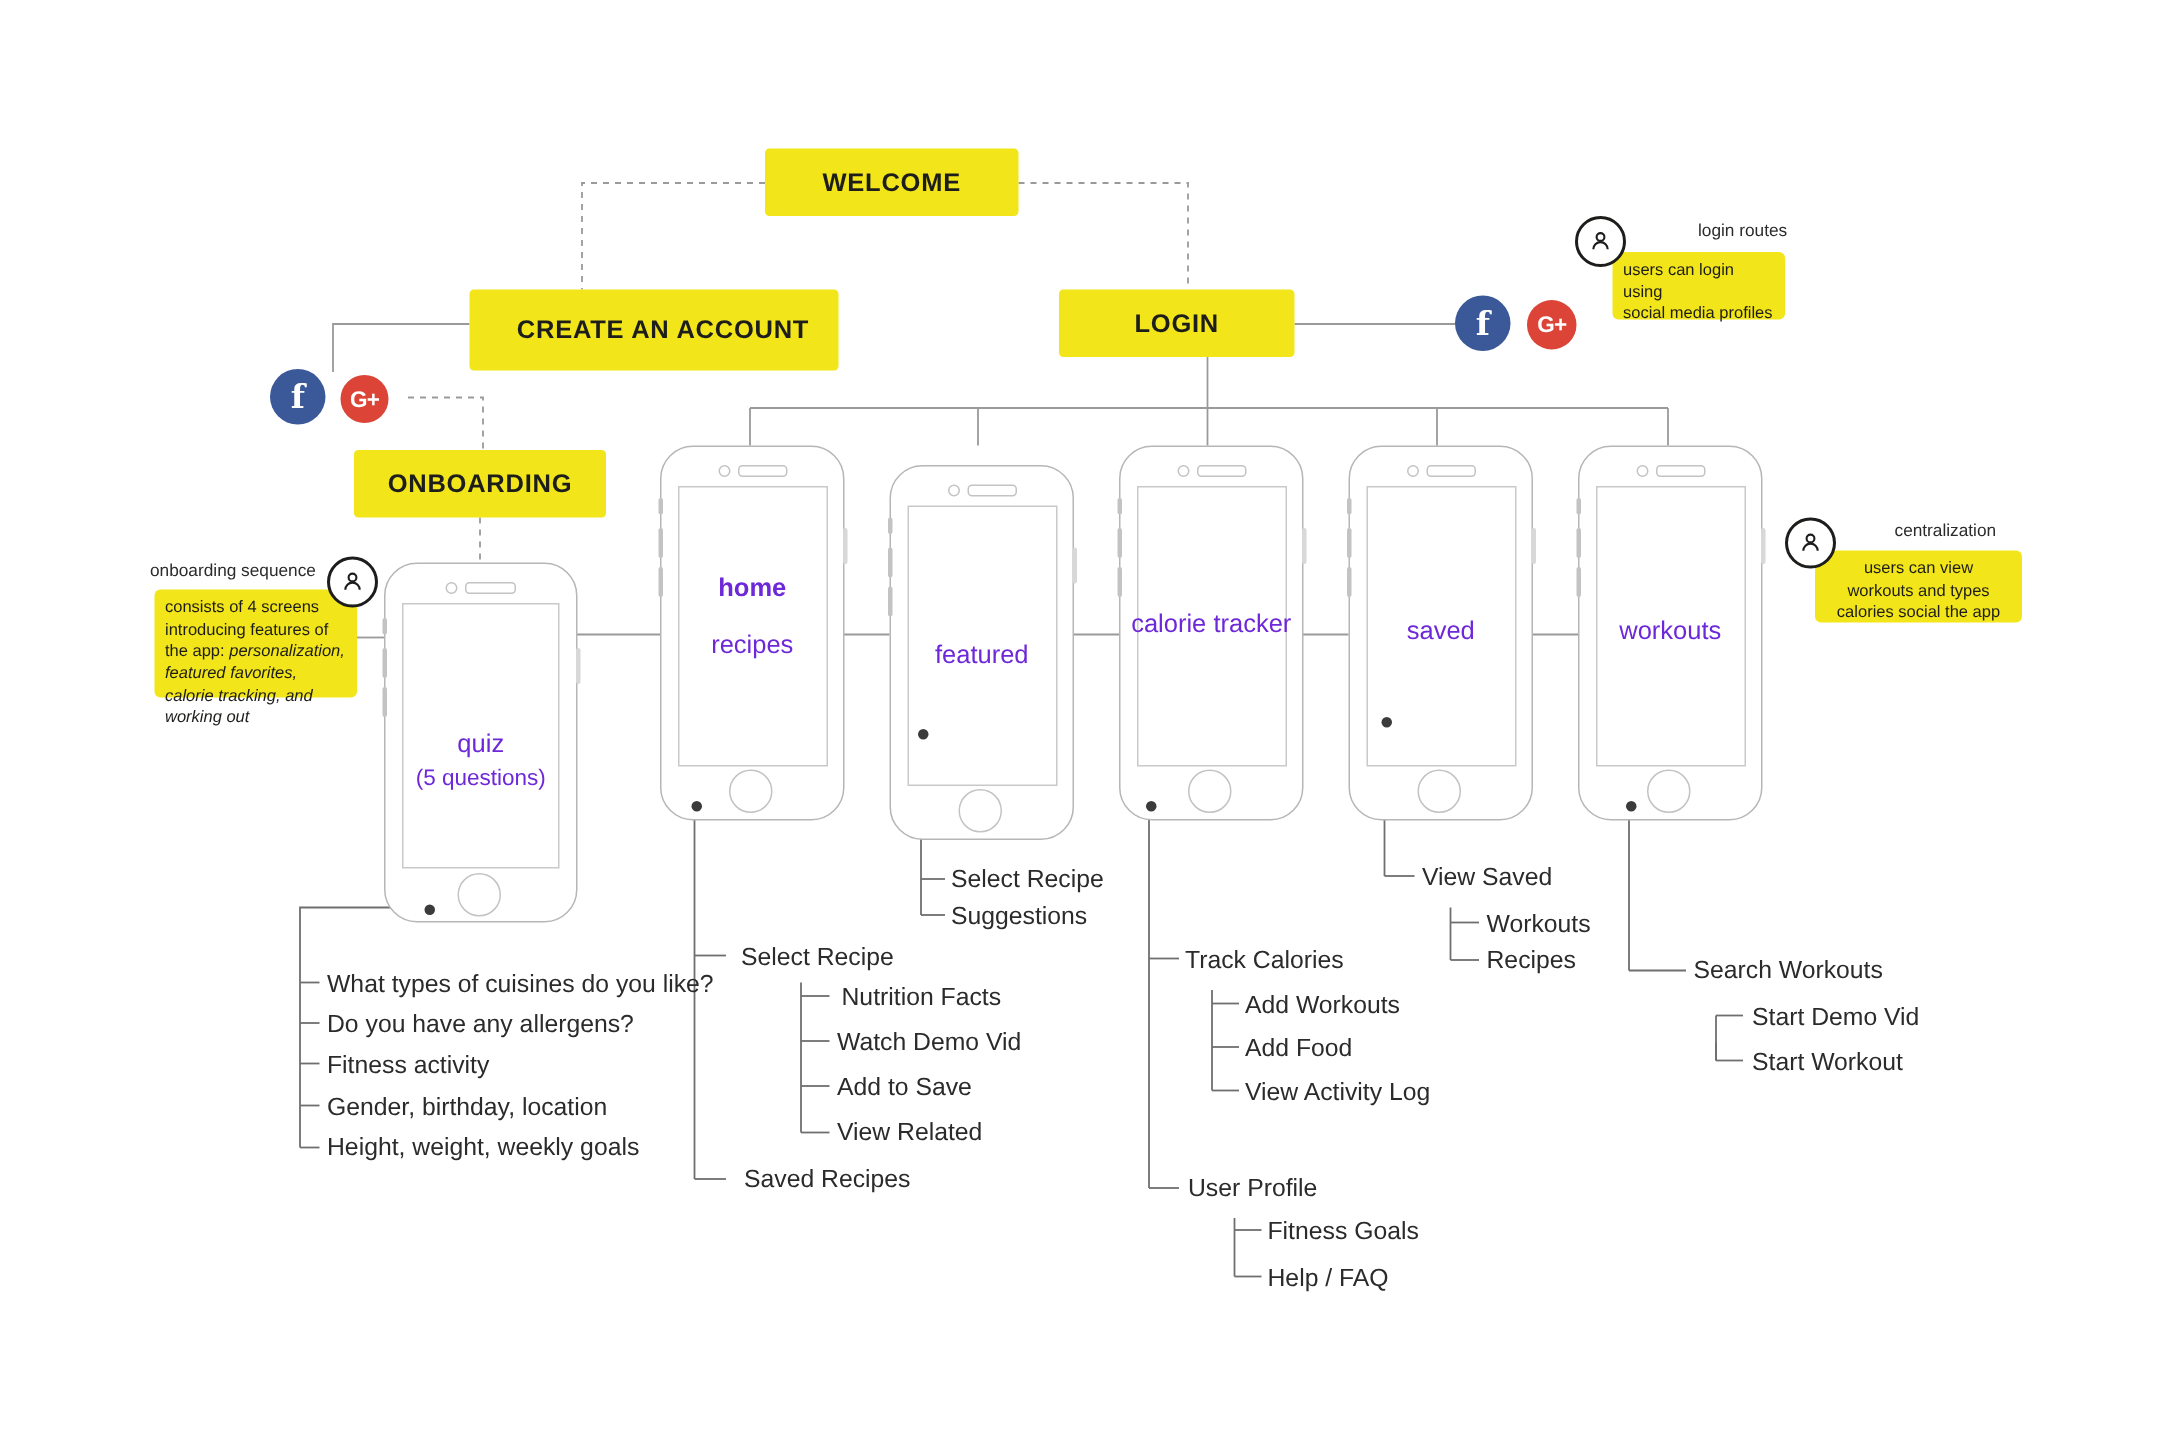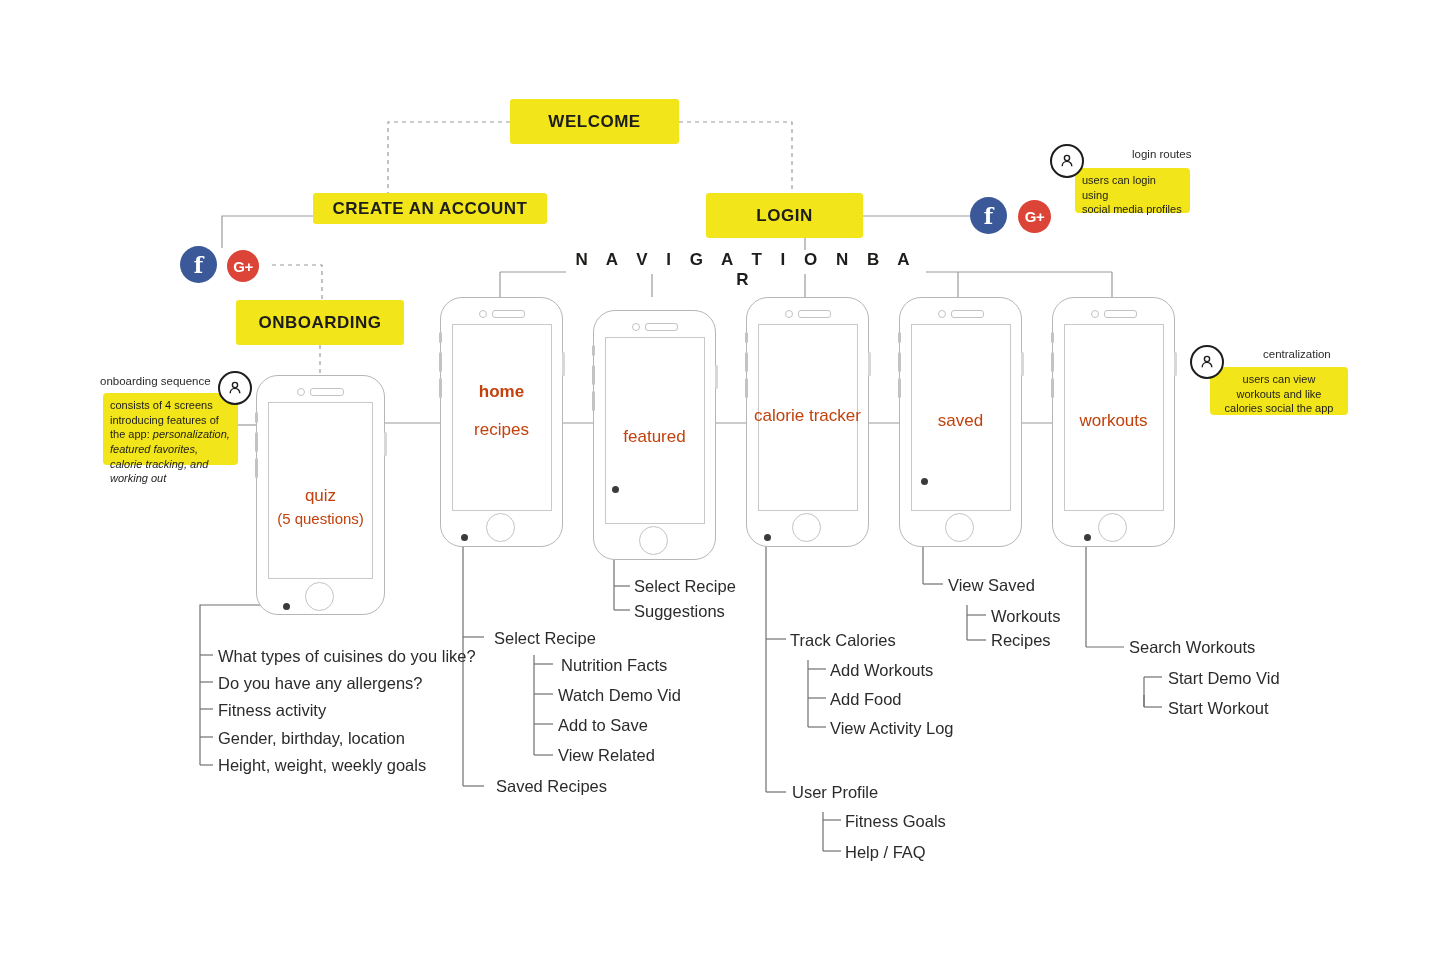--- a/index.html
+++ b/index.html
@@ -11,21 +11,21 @@
   #canvas{position:absolute;left:0;top:0;width:1440px;height:964px;}
   svg.lines{position:absolute;left:0;top:0;width:1440px;height:964px;pointer-events:none;}
 
   
   .stage{
     position:absolute;background:#F2E519;border-radius:3px;
     display:flex;align-items:center;justify-content:center;
     font-weight:bold;color:#1d1d1b;letter-spacing:.5px;
   }
   #stage-welcome{left:510px;top:99px;width:169px;height:45px;font-size:17px;}
-  #stage-create{left:313px;top:193px;width:234px;height:31px;font-size:17px;}
+  #stage-create{left:313px;top:193px;width:234px;height:54px;font-size:17px;padding-left:12px;}
   #stage-login{left:706px;top:193px;width:157px;height:45px;font-size:17px;}
   #stage-onboarding{left:236px;top:300px;width:168px;height:45px;font-size:17px;}
 
   
   #nav-bar-label{
     position:absolute;left:566px;top:250px;width:360px;height:24px;
     font-size:17px;font-weight:bold;letter-spacing:7px;color:#1d1d1b;
     text-align:center;background:#fff;
   }
 
@@ -44,21 +44,21 @@
   .phone .screen{position:absolute;border:1.4px solid #c9c9c9;background:#fff;}
   .phone .speaker{position:absolute;height:6px;border-radius:3px;background:#fff;
     border:1.3px solid #c3c3c3;}
   .phone .camera{position:absolute;width:6px;height:6px;border-radius:50%;
     border:1.3px solid #c3c3c3;background:#fff;}
   .phone .home-btn{position:absolute;border-radius:50%;border:1.4px solid #c3c3c3;background:#fff;}
   .phone .sidebtn{position:absolute;left:-2.5px;width:3px;background:#c3c3c3;border-radius:2px;}
   .phone .sidebtn-r{position:absolute;right:-2.5px;width:3px;background:#d8d8d8;border-radius:2px;}
   .phone .label{
     position:absolute;left:0;width:100%;text-align:center;
-    font-size:17px;color:#c2410c;line-height:1.42;
+    font-size:17px;color:#6d28d9;line-height:1.42;
   }
   .phone .label .bold{font-weight:bold;display:block;margin-bottom:14px;}
   .phone .label .sub{display:block;font-size:15px;}
   .anchor-dot{position:absolute;width:7px;height:7px;border-radius:50%;background:#3b3b3b;}
 
   
   .tree-item{position:absolute;font-size:16.5px;color:#2b2b2b;white-space:nowrap;}
 
   
   .anno{position:absolute;}
@@ -190,21 +190,20 @@
     <g fill="none" stroke="#9a9a9a" stroke-width="1.2">
       <path d="M238 425 L258 425"></path>
     </g>
   </svg>
 
   <div class="stage" id="stage-welcome">WELCOME</div>
   <div class="stage" id="stage-create">CREATE AN ACCOUNT</div>
   <div class="stage" id="stage-login">LOGIN</div>
   <div class="stage" id="stage-onboarding">ONBOARDING</div>
 
-  <div id="nav-bar-label">N A V I G A T I O N   B A R</div>
 
   <div class="social fb" id="fb-left">f</div>
   <div class="social gplus" id="gplus-left">G+</div>
   <div class="social fb" id="fb-right">f</div>
   <div class="social gplus" id="gplus-right">G+</div>
 
   <div class="phone" style="left:256px;top:375px;width:127px;height:238px;">
     <div class="camera" style="left:40px;top:12px;"></div>
     <div class="speaker" style="left:53px;top:12px;width:32px;"></div>
     <div class="screen" style="left:11px;top:26px;width:103px;height:175px;"></div>
@@ -359,18 +358,18 @@
   <div class="anno" id="anno-central">
     <div class="badge">
       <svg width="16" height="16" viewBox="0 0 16 16" aria-hidden="true">
         <circle cx="8" cy="5" r="2.6" fill="none" stroke="#1d1d1b" stroke-width="1.4"></circle>
         <path d="M3.2 13.2 a4.8 4.8 0 0 1 9.6 0" fill="none" stroke="#1d1d1b" stroke-width="1.4"></path>
       </svg>
     </div>
     <div class="anno-title">centralization</div>
     <div class="note">
       <span>users can view</span><br>
-      <span>workouts and like</span><br>
+      <span>workouts and types</span><br>
       <span>calories social the app</span>
     </div>
   </div>
 
 </div>
 
 </body></html>

